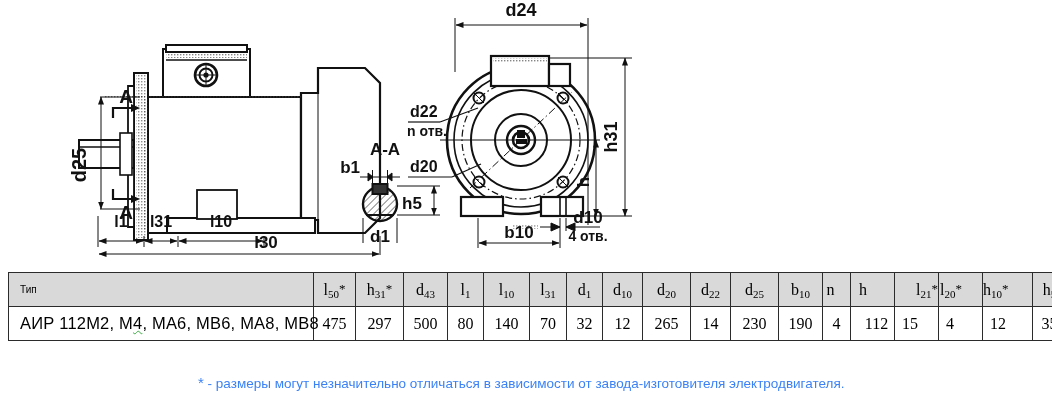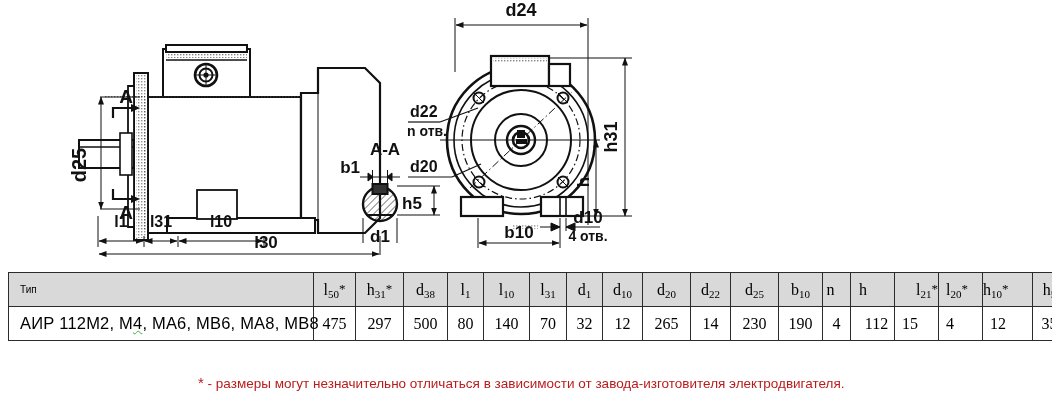--- a/index.html
+++ b/index.html
@@ -92,21 +92,21 @@
     top: -2px;
   }
 
   
   #footnote {
     position: absolute;
     left: 198px;
     top: 374px;
     font-family: "Liberation Sans", sans-serif;
     font-size: 13.5px;
-    color: #b91c1c;
+    color: #3b82f6;
     white-space: nowrap;
   }
   #footnote .star { font-size: 15px; }
 </style>
 </head>
 <body>
 
 <div id="drawing-area">
 <svg id="drawing-svg" width="1052" height="262" viewBox="0 0 1052 262" xmlns="http://www.w3.org/2000/svg">
 
@@ -377,34 +377,34 @@
         <col style="width:50px">
       <col style="width:34px">
     </colgroup>
     <thead>
       <tr>
         <th class="type-head">
           <span>Тип</span>
         </th>
         <th><span class="hsym"><span>l</span><sub>50</sub><sup>*</sup></span></th>
         <th><span class="hsym"><span>h</span><sub>31</sub><sup>*</sup></span></th>
-        <th><span class="hsym"><span>d</span><sub>38</sub></span></th>
+        <th><span class="hsym"><span>d</span><sub>43</sub></span></th>
         <th><span class="hsym"><span>l</span><sub>1</sub></span></th>
         <th><span class="hsym"><span>l</span><sub>10</sub></span></th>
         <th><span class="hsym"><span>l</span><sub>31</sub></span></th>
         <th><span class="hsym"><span>d</span><sub>1</sub></span></th>
         <th><span class="hsym"><span>d</span><sub>10</sub></span></th>
         <th><span class="hsym"><span>d</span><sub>20</sub></span></th>
         <th><span class="hsym"><span>d</span><sub>22</sub></span></th>
         <th><span class="hsym"><span>d</span><sub>25</sub></span></th>
         <th><span class="hsym"><span>b</span><sub>10</sub></span></th>
         <th><span class="hsym" style="padding-right:12px"><span>n</span></span></th>
         <th style="text-align:left;padding-left:8px"><span class="hsym"><span>h</span></span></th>
         <th style="text-align:right;padding-left:7px"><span class="hsym"><span>l</span><sub>21</sub><sup>*</sup></span></th>
-        <th style="text-align:left;padding-left:7px"><span class="hsym"><span>l</span><sub>20</sub><sup>*</sup></span></th>
+        <th style="text-align:left;padding-left:1px"><span class="hsym"><span>l</span><sub>20</sub><sup>*</sup></span></th>
         <th style="text-align:left;"><span class="hsym"><span>h</span><sub>10</sub><sup>*</sup></span></th>
         <th><span class="hsym"><span>h</span><sub>5</sub></span></th>
 
       </tr>
     </thead>
     <tbody>
       <tr>
         <td class="type-cell"><span>АИР  112М2,  М</span><span class="sq">4</span><span>,  МА6,  МВ6,  МА8,  МВ8</span></td>
         <td>475</td>
         <td>297</td>

